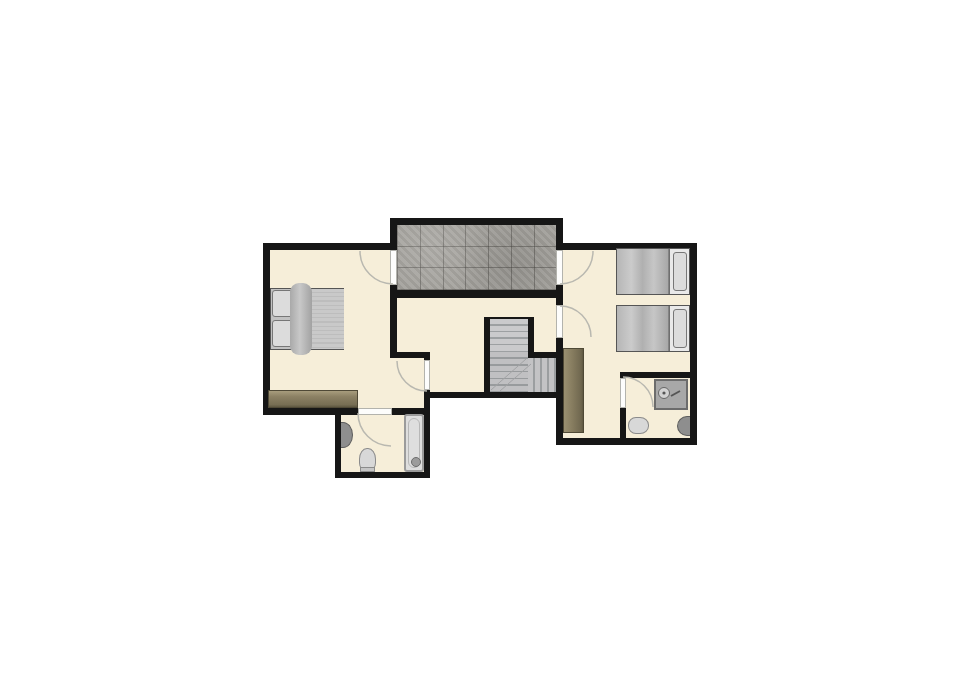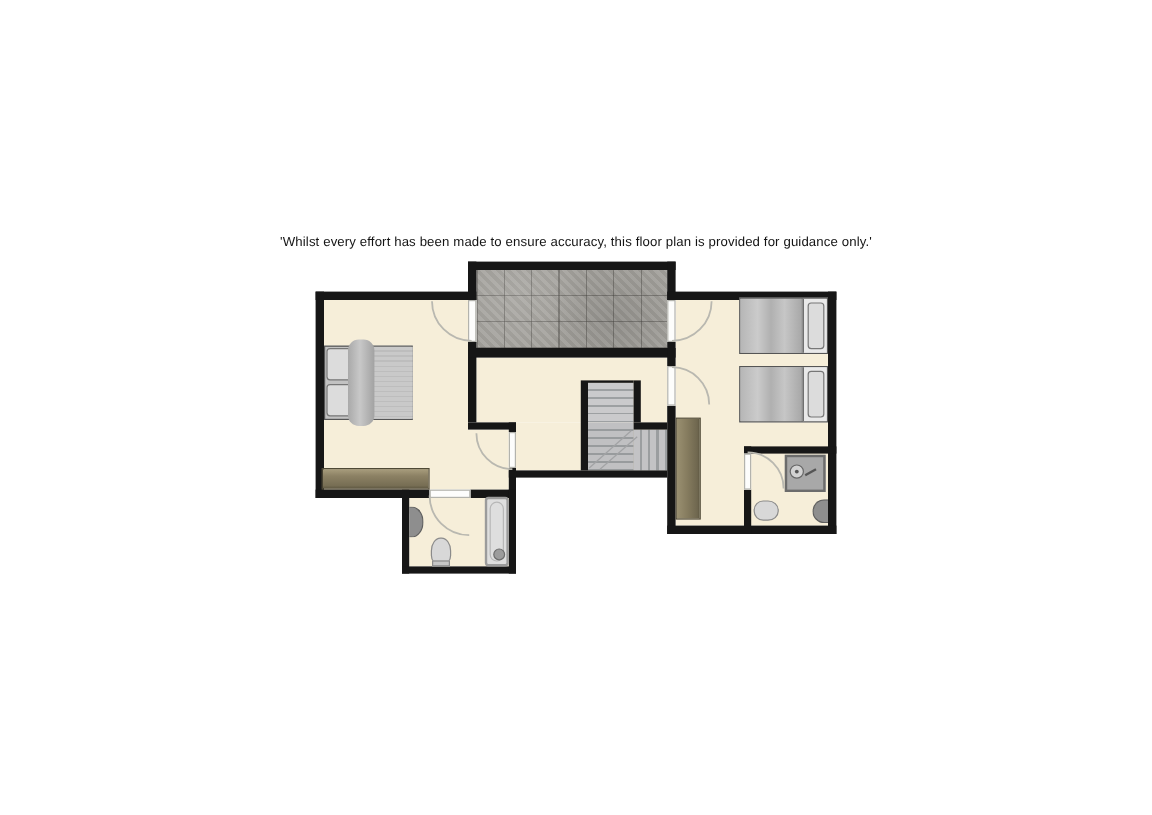--- a/index.html
+++ b/index.html
@@ -41,21 +41,20 @@
   .tank{background:#c6c6c6;border:1px solid #8b8b8b;}
   .sink-dark{background:#8e8e8e;border:1px solid #5e5e5e;}
   .shower{background:#a8a8a8;border:2px solid #6c6c6c;}
   svg.overlay{position:absolute;left:0;top:0;}
 </style>
 </head>
 <body>
 
 <div id="canvas">
 
-  <div class="disclaimer">'Whilst every effort has been made to ensure accuracy, this floor plan is provided for guidance only.'</div>
 
   <div class="abs floor" style="left:270px;top:250px;width:120px;height:158px;"></div>
   <div class="abs floor" style="left:390px;top:358px;width:34px;height:50px;"></div>
   <div class="abs floor" style="left:397px;top:298px;width:159px;height:54px;"></div>
   <div class="abs floor" style="left:430px;top:352px;width:126px;height:40px;"></div>
   <div class="abs floor" style="left:563px;top:250px;width:127px;height:188px;"></div>
   <div class="abs floor" style="left:341px;top:415px;width:83px;height:57px;"></div>
 
   <div class="abs tiles" style="left:397px;top:225px;width:159px;height:65px;"></div>
 

